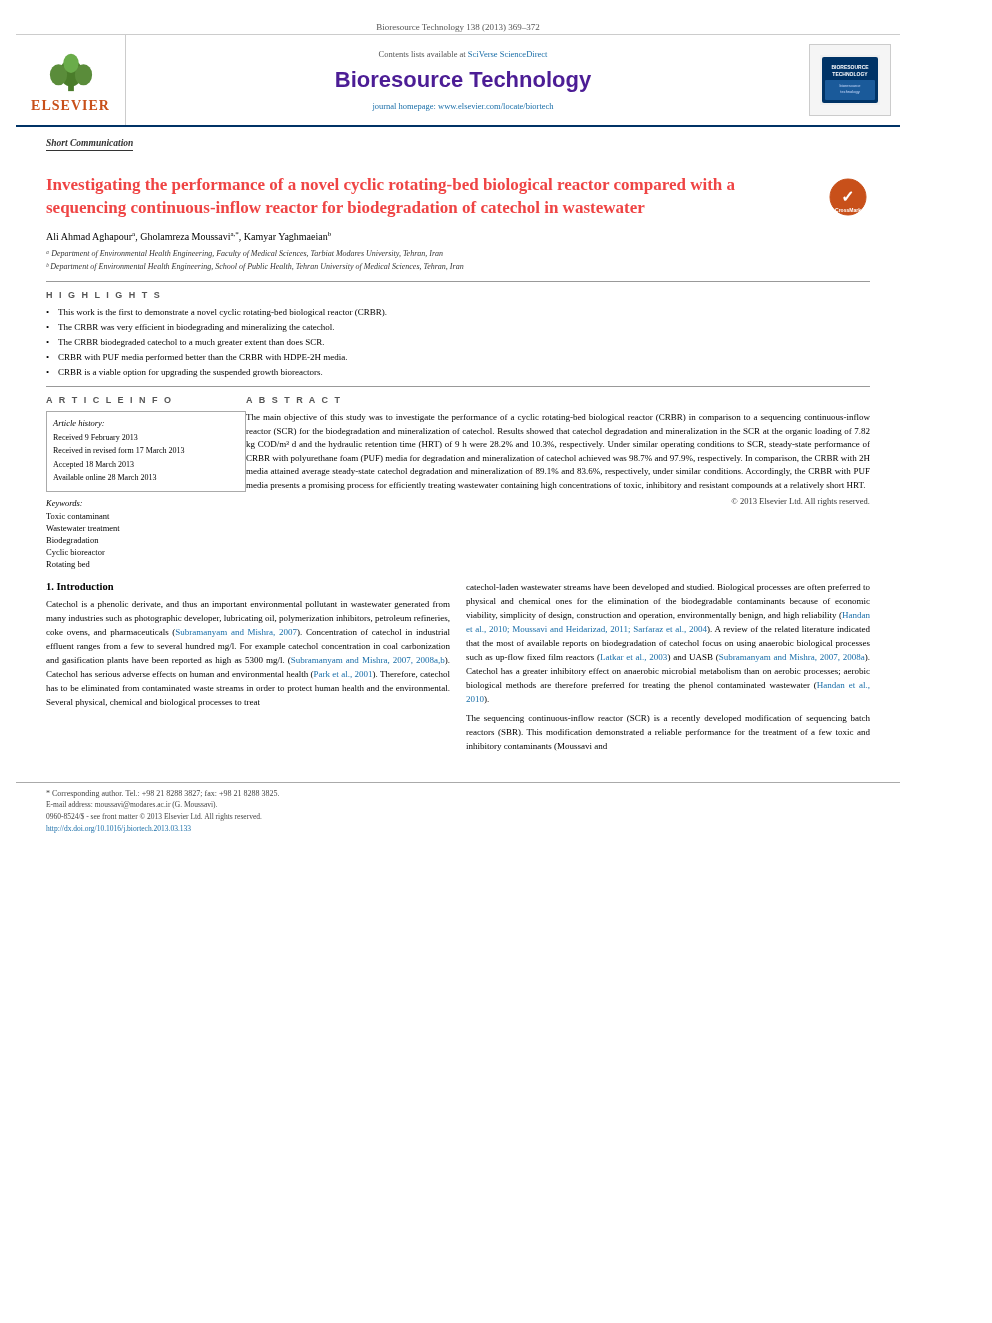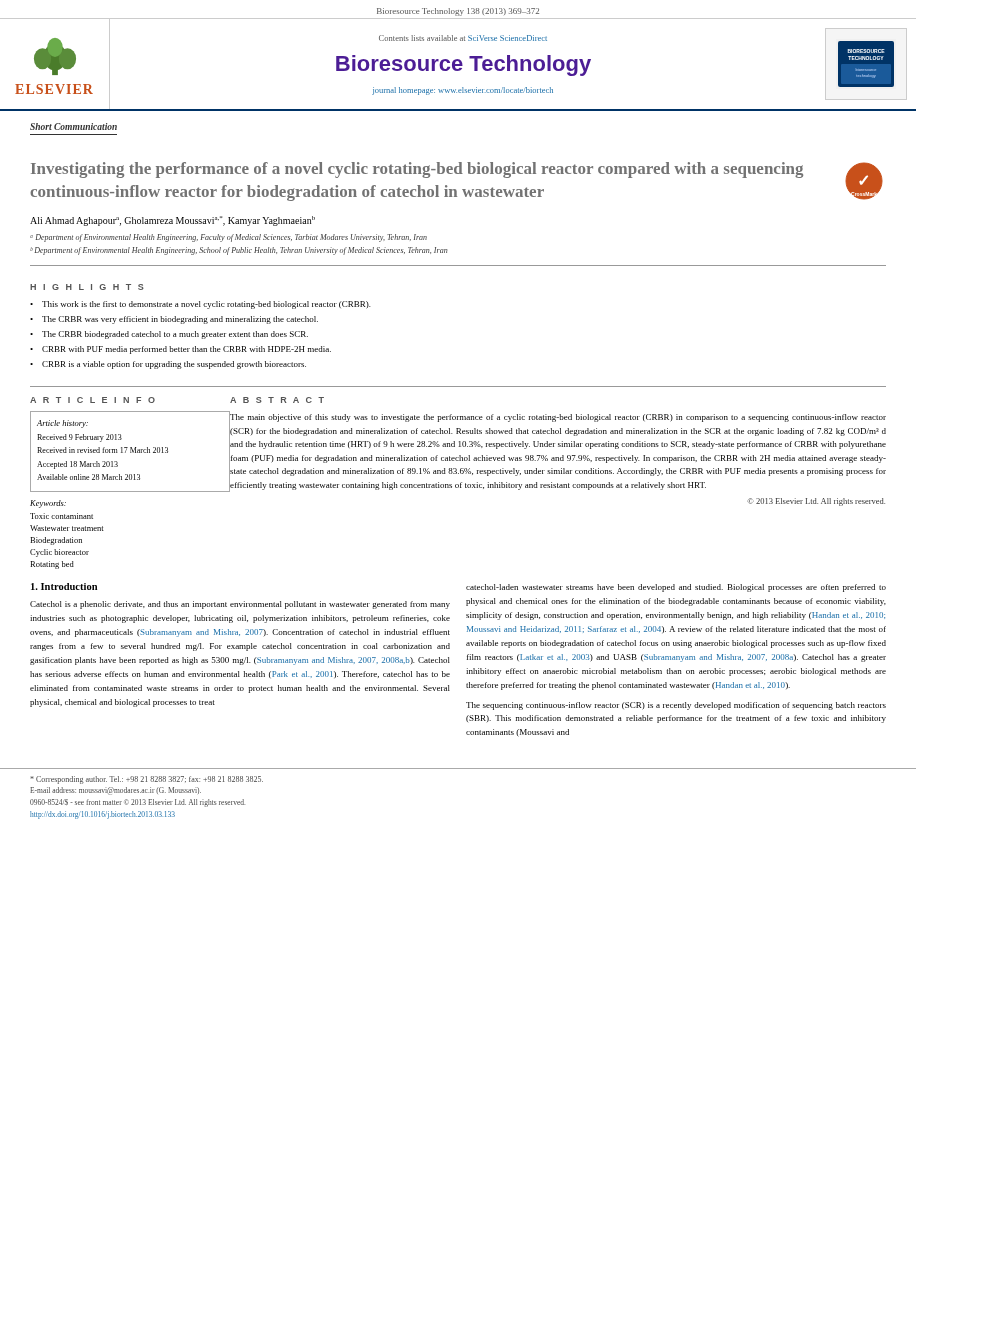--- a/index.html
+++ b/index.html
@@ -9,21 +9,21 @@
       background: #fff;
       color: #000;
       width: 992px;
       min-height: 1323px;
     }
 
     .page {
       width: 916px;
       min-height: 1323px;
       background: #fff;
-      padding: 0;
+      padding: 16px;
     }
 
     
     .journal-ref-bar {
       text-align: center;
       font-size: 9px;
       color: #555;
       padding: 6px 0 2px 0;
       border-bottom: 1px solid #ccc;
     }
@@ -131,21 +131,21 @@
       color: #333;
       margin-bottom: 23px;
       padding-bottom: 2px;
       border-bottom: 1px solid #333;
       display: inline-block;
     }
 
     .article-title {
       font-size: 17px;
       font-weight: bold;
-      color: #737373;
+      color: #ef4444;
       line-height: 1.35;
       margin-bottom: 10px;
       padding-right: 60px;
       position: relative;
     }
 
     .crossmark-badge {
       position: absolute;
       right: 0;
       top: 0;
@@ -182,21 +182,21 @@
     }
 
     .section-divider {
       border: none;
       border-top: 1px solid #999;
       margin: 8px 0;
     }
 
     
     .highlights-section {
-      margin: 16px 0;
+      margin: 8px 0;
     }
 
     .highlights-title {
       font-size: 9px;
       font-weight: bold;
       letter-spacing: 2px;
       color: #555;
       margin-bottom: 6px;
       font-family: Arial, sans-serif;
     }

